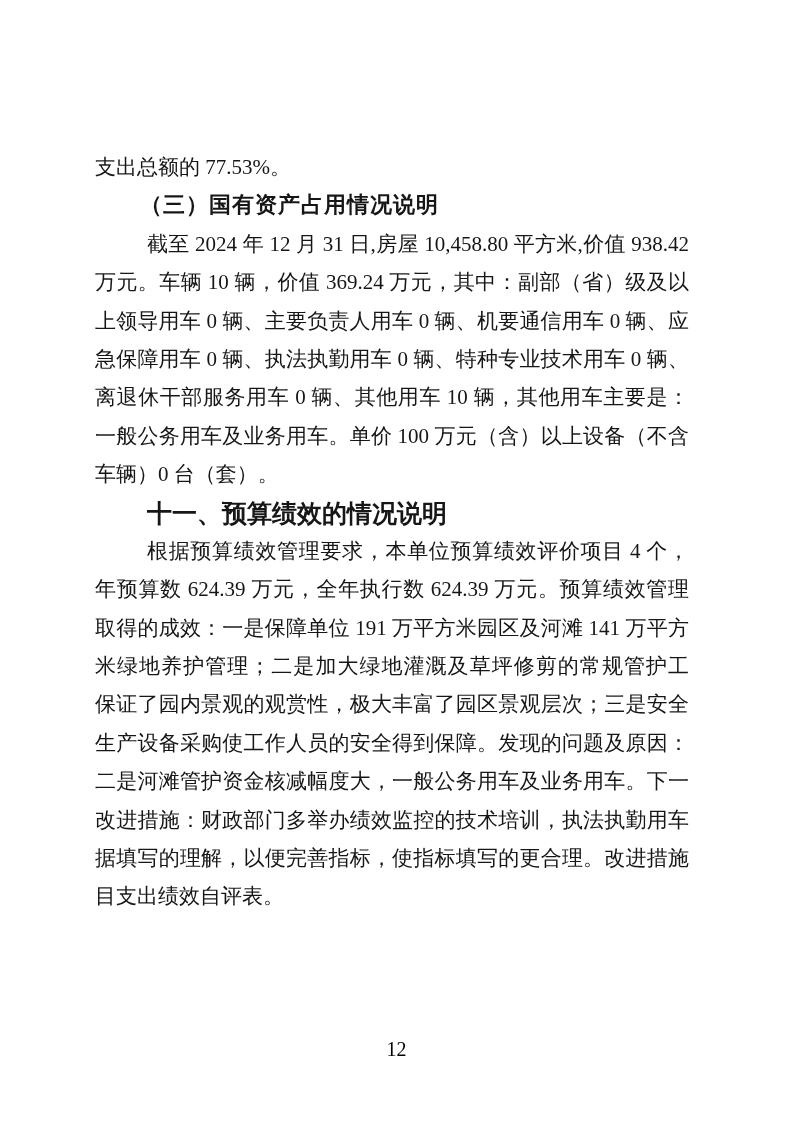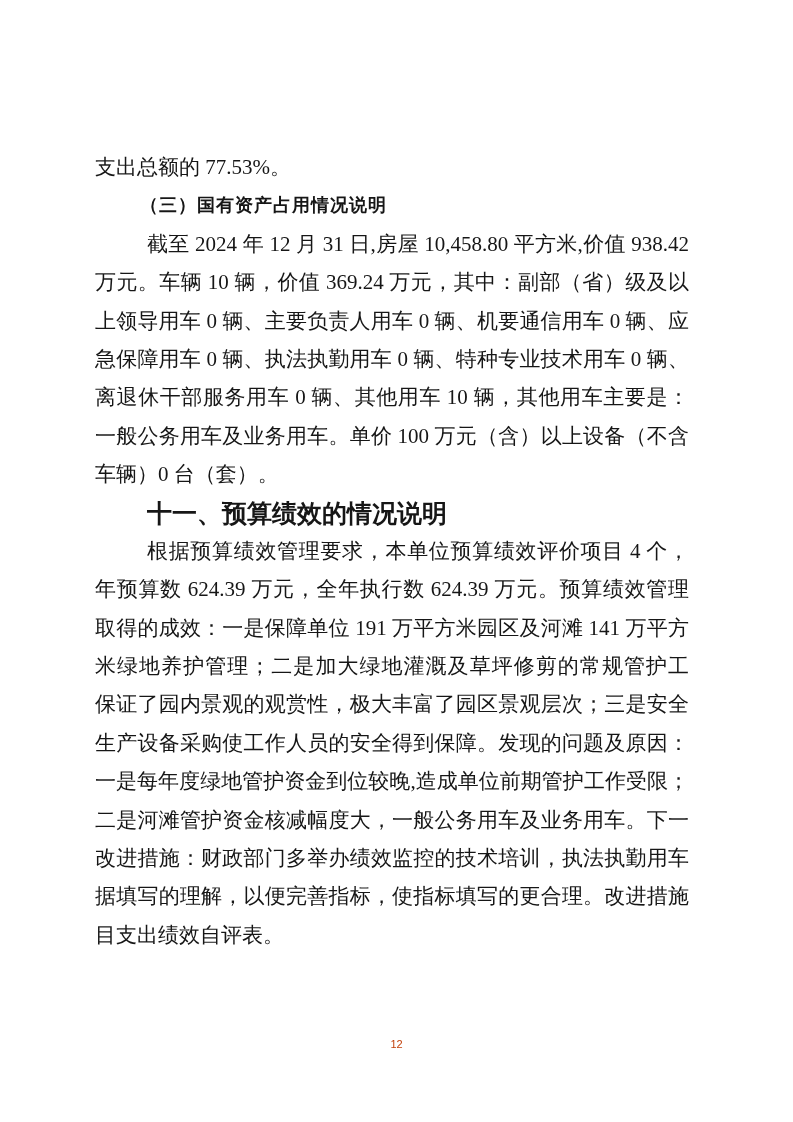--- a/index.html
+++ b/index.html
@@ -38,39 +38,39 @@
     text-indent: 52px;
   }
   .heading {
     height: 38.4px;
     line-height: 38.4px;
     font-weight: bold;
     overflow: hidden;
     white-space: nowrap;
   }
   .heading-serif {
-    font-size: 18px;
+    font-size: 22px;
     font-family: Liberation Sans, sans-serif;
     text-indent: 45px;
     letter-spacing: 1px;
   }
   .heading-sans {
     font-size: 25px;
     font-family: "Liberation Sans", "DejaVu Sans", sans-serif;
     text-indent: 52px;
   }
   .page-footer {
     position: absolute;
     top: 1038px;
     left: 0;
     width: 100%;
     text-align: center;
-    font-size: 11px;
-    color: #c2410c;
-    font-family: Liberation Sans, sans-serif;
+    font-size: 20px;
+    color: #000000;
+    font-family: Liberation Serif, serif;
   }
 </style>
 </head>
 <body>
 
 <div class="page">
   <main class="content" id="doc-content">
       <div class="para">
         <div class="line last">支出总额的 77.53%。</div>
       </div>
@@ -85,21 +85,20 @@
         <div class="line last">车辆）0 台（套）。</div>
       </div>
       <div class="heading heading-sans">十一、预算绩效的情况说明</div>
       <div class="para">
         <div class="line indent">根据预算绩效管理要求，本单位预算绩效评价项目 4 个，全</div>
         <div class="line">年预算数 624.39 万元，全年执行数 624.39 万元。预算绩效管理</div>
         <div class="line">取得的成效：一是保障单位 191 万平方米园区及河滩 141 万平方</div>
         <div class="line">米绿地养护管理；二是加大绿地灌溉及草坪修剪的常规管护工作，</div>
         <div class="line">保证了园内景观的观赏性，极大丰富了园区景观层次；三是安全</div>
         <div class="line">生产设备采购使工作人员的安全得到保障。发现的问题及原因：</div>
-        <div class="line">一是每年度绿地管护资金到位较晚,造成单位前期管护工作受限；</div>
         <div class="line">二是河滩管护资金核减幅度大，一般公务用车及业务用车。下一步</div>
         <div class="line">改进措施：财政部门多举办绩效监控的技术培训，执法执勤用车</div>
         <div class="line">据填写的理解，以便完善指标，使指标填写的更合理。改进措施</div>
         <div class="line last">目支出绩效自评表。</div>
       </div>
     </main>
   <footer class="page-footer">
     <span>12</span>
   </footer>
 </div>

